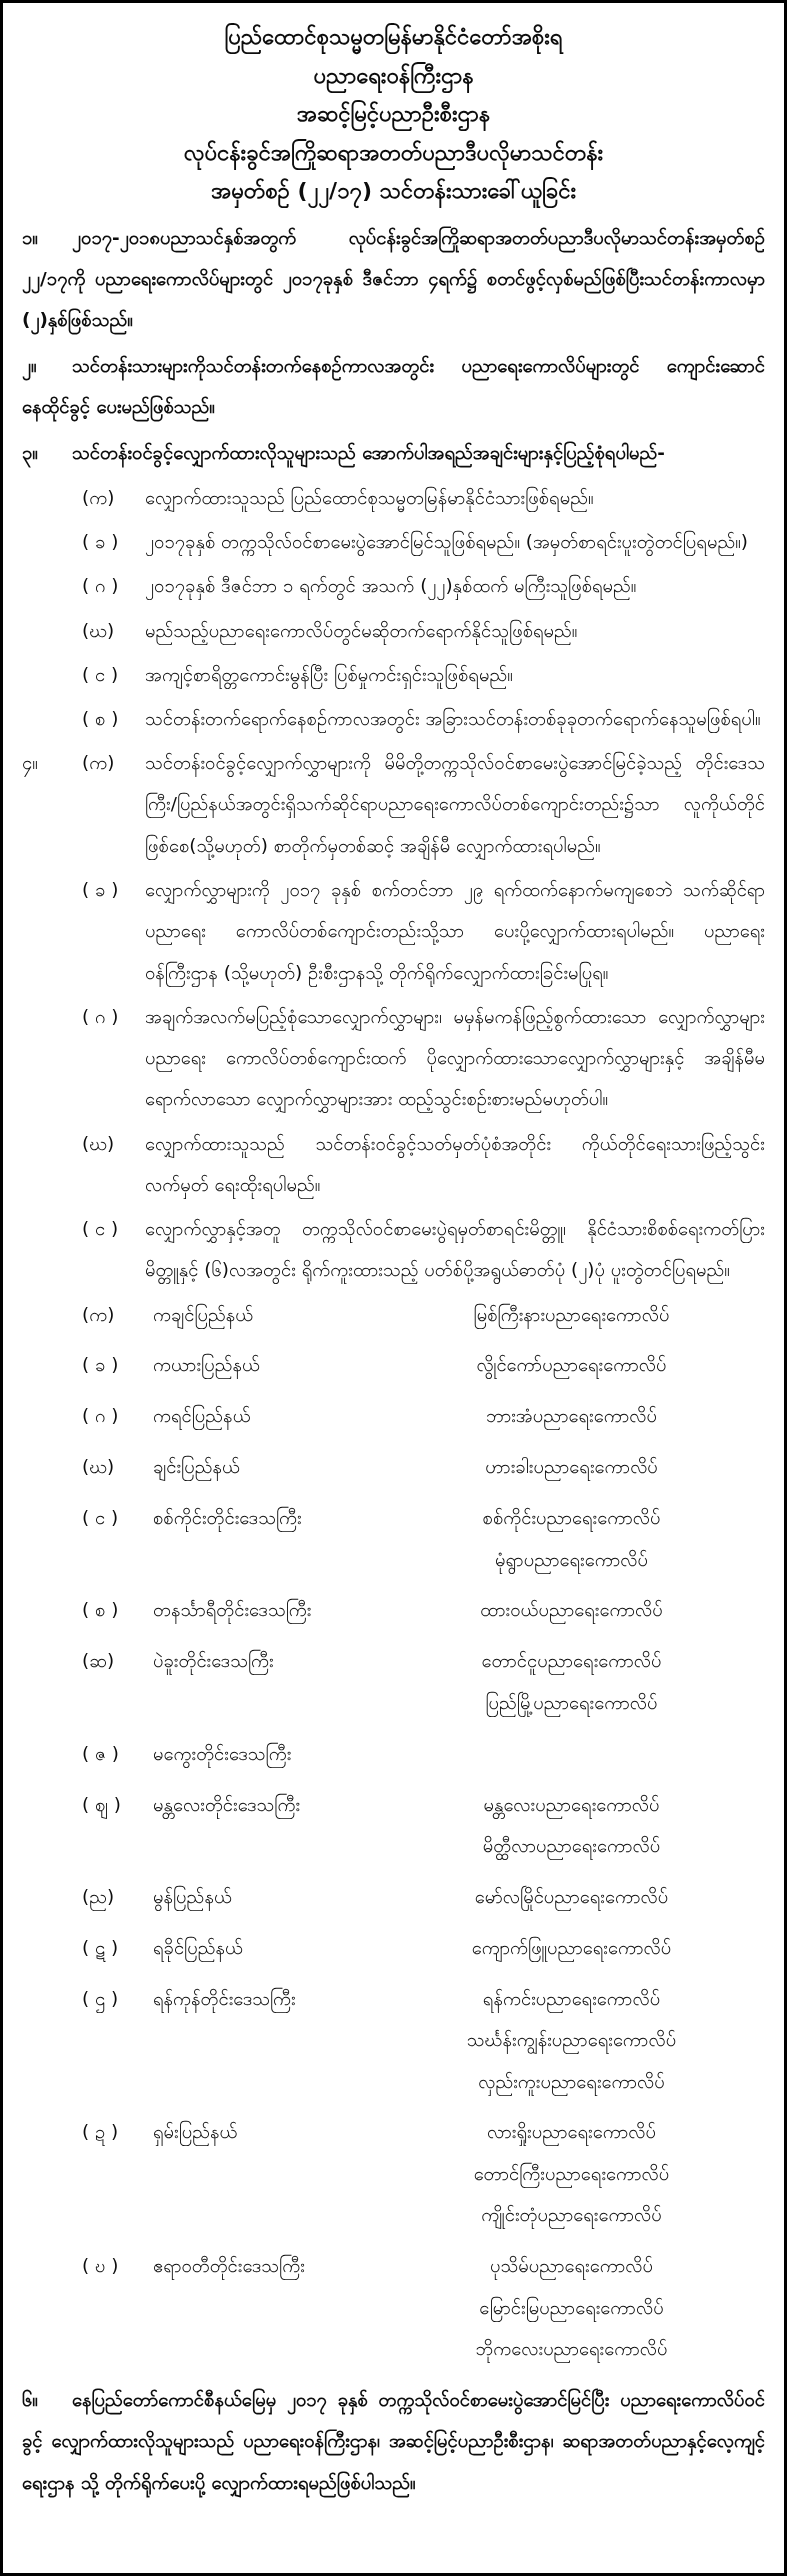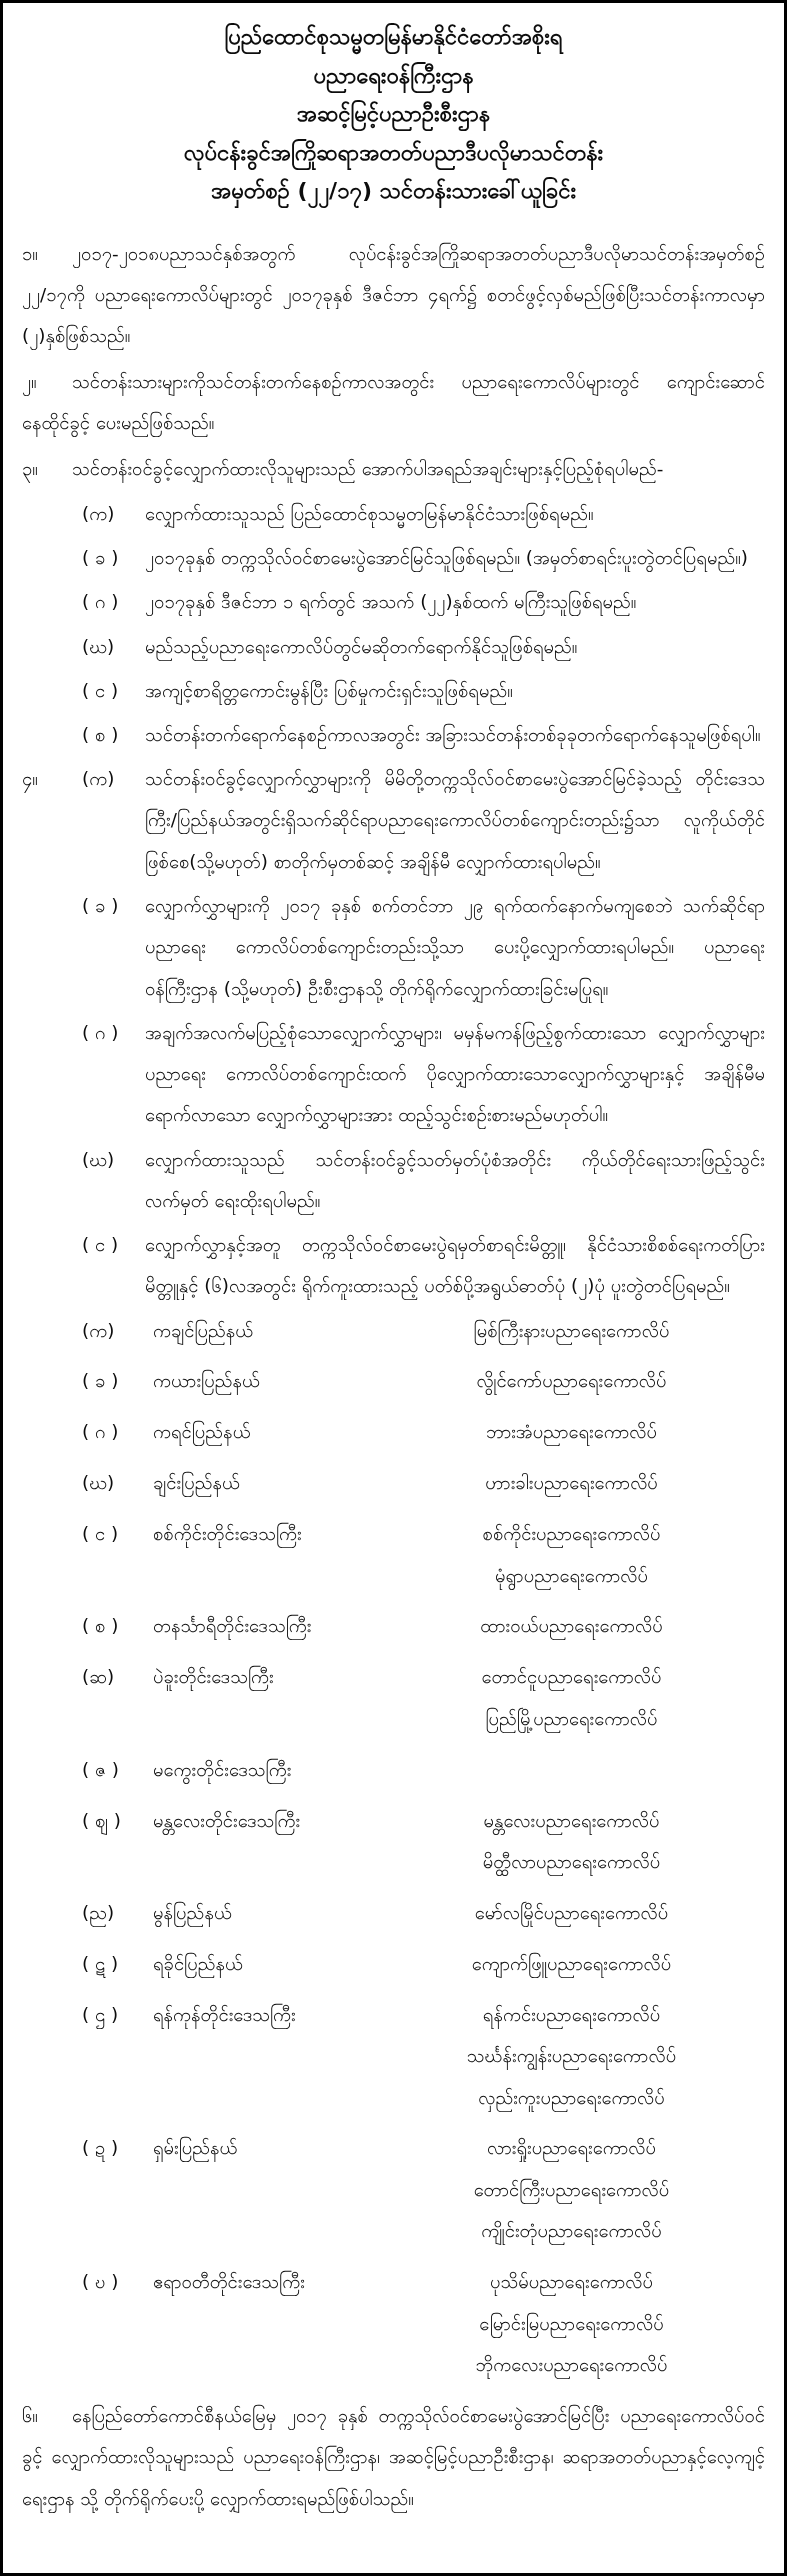--- a/index.html
+++ b/index.html
@@ -10,24 +10,24 @@
     box-sizing:border-box;
     background:#ffffff;
     border:3.4px solid #000;
     padding:15px 19px 20.4px 19px;
     font-family:"DejaVu Sans", sans-serif;
     color:#0d0d0d;
     font-size:18.4px;
     line-height:2.25;
   }
   
-  .doc-header{text-align:center;font-weight:bold;font-size:22px;line-height:1.75;margin-bottom:22px;}
+  .doc-header{text-align:center;font-weight:bold;font-size:22px;line-height:1.75;margin-bottom:6px;}
   .doc-header div{white-space:nowrap;}
   
-  .para{text-align:justify;margin:0 0 4.1px 0;}
+  .para{text-align:justify;margin:0 0 4.1px 0;font-weight:bold;}
   .para .num{display:inline-block;width:50px;vertical-align:top;}
   
   .subrow{display:flex;margin:0 0 2.7px 0;}
   .subrow .num{flex:0 0 60px;}
   .subrow .sublabel{flex:0 0 63px;}
   .subrow .subtext{flex:1;text-align:justify;}
   .subrow.indented{margin-left:60px;}
   .subrow.indented .sublabel{flex:0 0 63px;}
   
   .region-row{display:flex;margin:0 0 9.5px 60px;}

